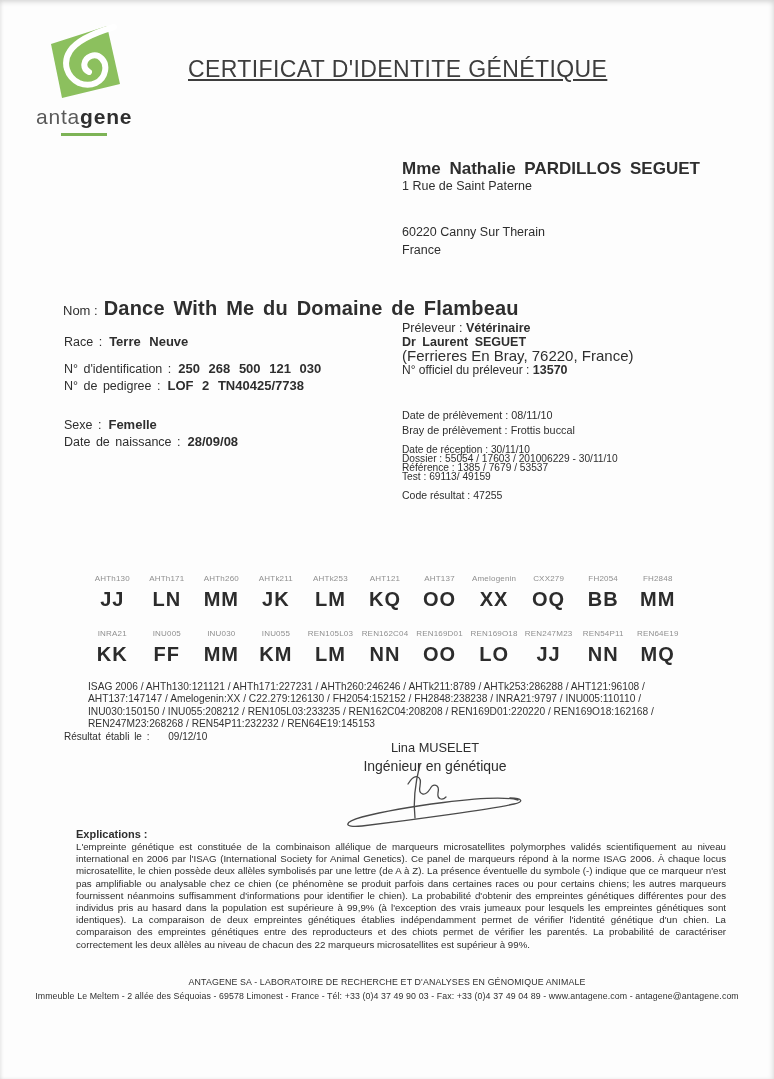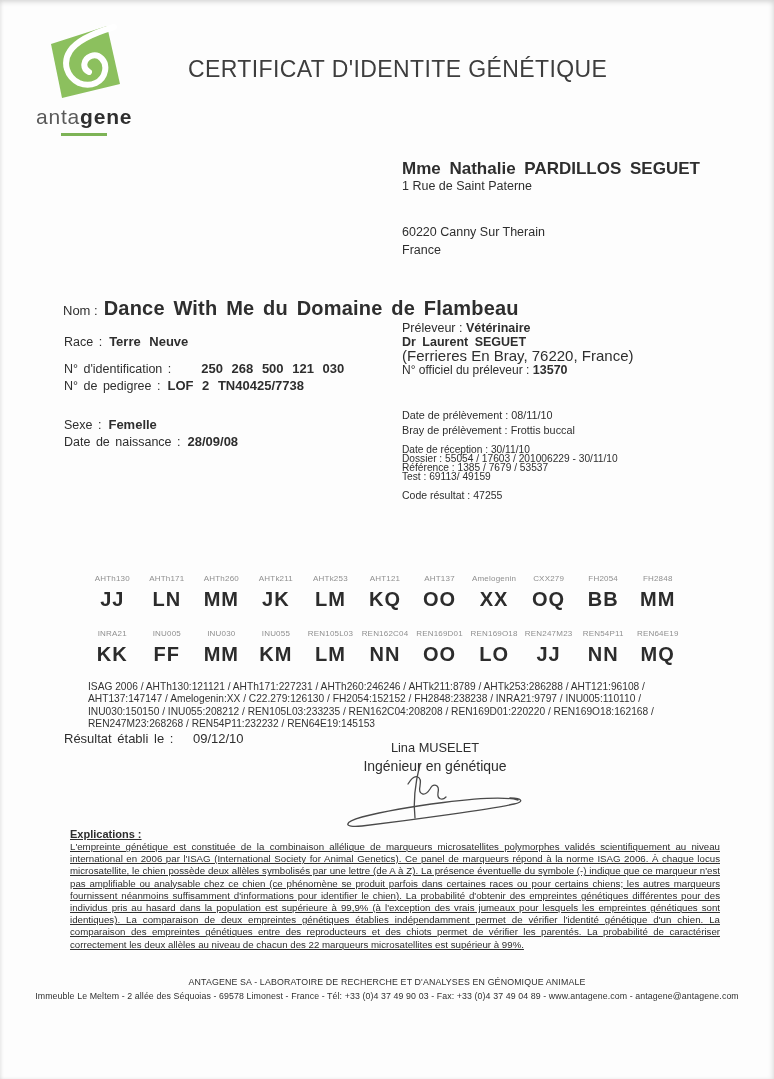--- a/index.html
+++ b/index.html
@@ -16,21 +16,21 @@
   .b{font-weight:700;}
   .flexline{display:flex;align-items:baseline;}
 
   
   .logo{left:36px;top:24px;width:96px;text-align:center;}
   .wordmark{font-size:21px;letter-spacing:0.8px;color:#5a5a5a;margin-top:1px;}
   .wordmark .bold{color:#2f2f2f;font-weight:700;}
   .greenline{height:3px;width:46px;background:#7db356;margin:4px auto 0 auto;}
 
   
-  .doc-title{left:188px;top:56px;font-size:23px;color:#3d3d3d;letter-spacing:0.4px;}
+  .doc-title{left:188px;top:56px;font-size:23px;color:#3d3d3d;letter-spacing:0.4px;text-decoration:underline;}
 
   
   .recipient{left:402px;top:160px;font-size:12.5px;line-height:17.5px;}
   .recipient .name{font-weight:700;font-size:17px;word-spacing:4px;}
   .recipient .city{margin-top:29px;}
 
   
   .nom-line{left:63px;top:297px;}
   .nom-line .lbl{font-size:13px;margin-right:6px;}
   .nom-line .val{font-size:20px;font-weight:700;word-spacing:3px;letter-spacing:0.2px;}
@@ -56,29 +56,29 @@
   .emp-title{left:85px;top:537px;width:600px;text-align:center;font-size:24px;color:#474747;}
   .marker-row{left:85px;width:600px;display:grid;grid-template-columns:repeat(11,1fr);}
   .row1{top:574px;}
   .row2{top:629px;}
   .mcell{text-align:center;}
   .mname{font-size:8px;color:#8f8f8f;letter-spacing:0.2px;white-space:nowrap;}
   .mval{font-size:20px;font-weight:700;color:#2c2c2c;letter-spacing:1px;margin-top:5px;}
 
   .isag{left:88px;top:681px;width:608px;font-size:10.2px;line-height:12.4px;color:#333;}
 
-  .resultat{left:64px;top:731px;font-size:13px;word-spacing:2px;}
+  .resultat{left:64px;top:731px;font-size:10px;word-spacing:2px;}
   .resultat .val{margin-left:14px;}
 
   .signatory{left:350px;top:740px;width:170px;text-align:center;}
   .signatory .name{font-size:12.8px;color:#2e2e2e;}
   .signatory .role{font-size:14px;margin-top:3px;}
   .sig-svg{left:342px;top:760px;}
 
-  .explic{left:70px;top:828px;width:650px;text-decoration:underline;}
+  .explic{left:76px;top:828px;width:650px;}
   .explic .head{font-size:11px;font-weight:700;}
   .explic .body{font-size:9.7px;line-height:12.2px;text-align:justify;color:#2e2e2e;margin-top:1px;}
 
   .footer{left:10px;top:977px;width:754px;text-align:center;color:#2f2f2f;}
   .footer .l1{font-size:8.8px;letter-spacing:0.15px;}
   .footer .l2{font-size:8.8px;margin-top:4px;letter-spacing:0.1px;}
 </style>
 </head>
 <body>
 
@@ -103,21 +103,21 @@
   </div>
 
   <div class="abs nom-line flexline">
     <span class="lbl">Nom :</span>
     <span class="val">Dance With Me du Domaine de Flambeau</span>
   </div>
   <div class="abs info-line flexline" style="left:64px;top:334px;">
     <span class="lbl">Race :</span>
     <span class="val">Terre Neuve</span>
   </div>
-  <div class="abs info-line flexline" style="left:64px;top:361px;gap:23px;">
+  <div class="abs info-line flexline" style="left:64px;top:361px;">
     <span class="lbl">N° d'identification :</span>
     <span class="val">250 268 500 121 030</span>
   </div>
   <div class="abs info-line flexline" style="left:64px;top:378px;">
     <span class="lbl">N° de pedigree :</span>
     <span class="val">LOF 2 TN40425/7738</span>
   </div>
   <div class="abs info-line flexline" style="left:64px;top:417px;">
     <span class="lbl">Sexe :</span>
     <span class="val">Femelle</span>

